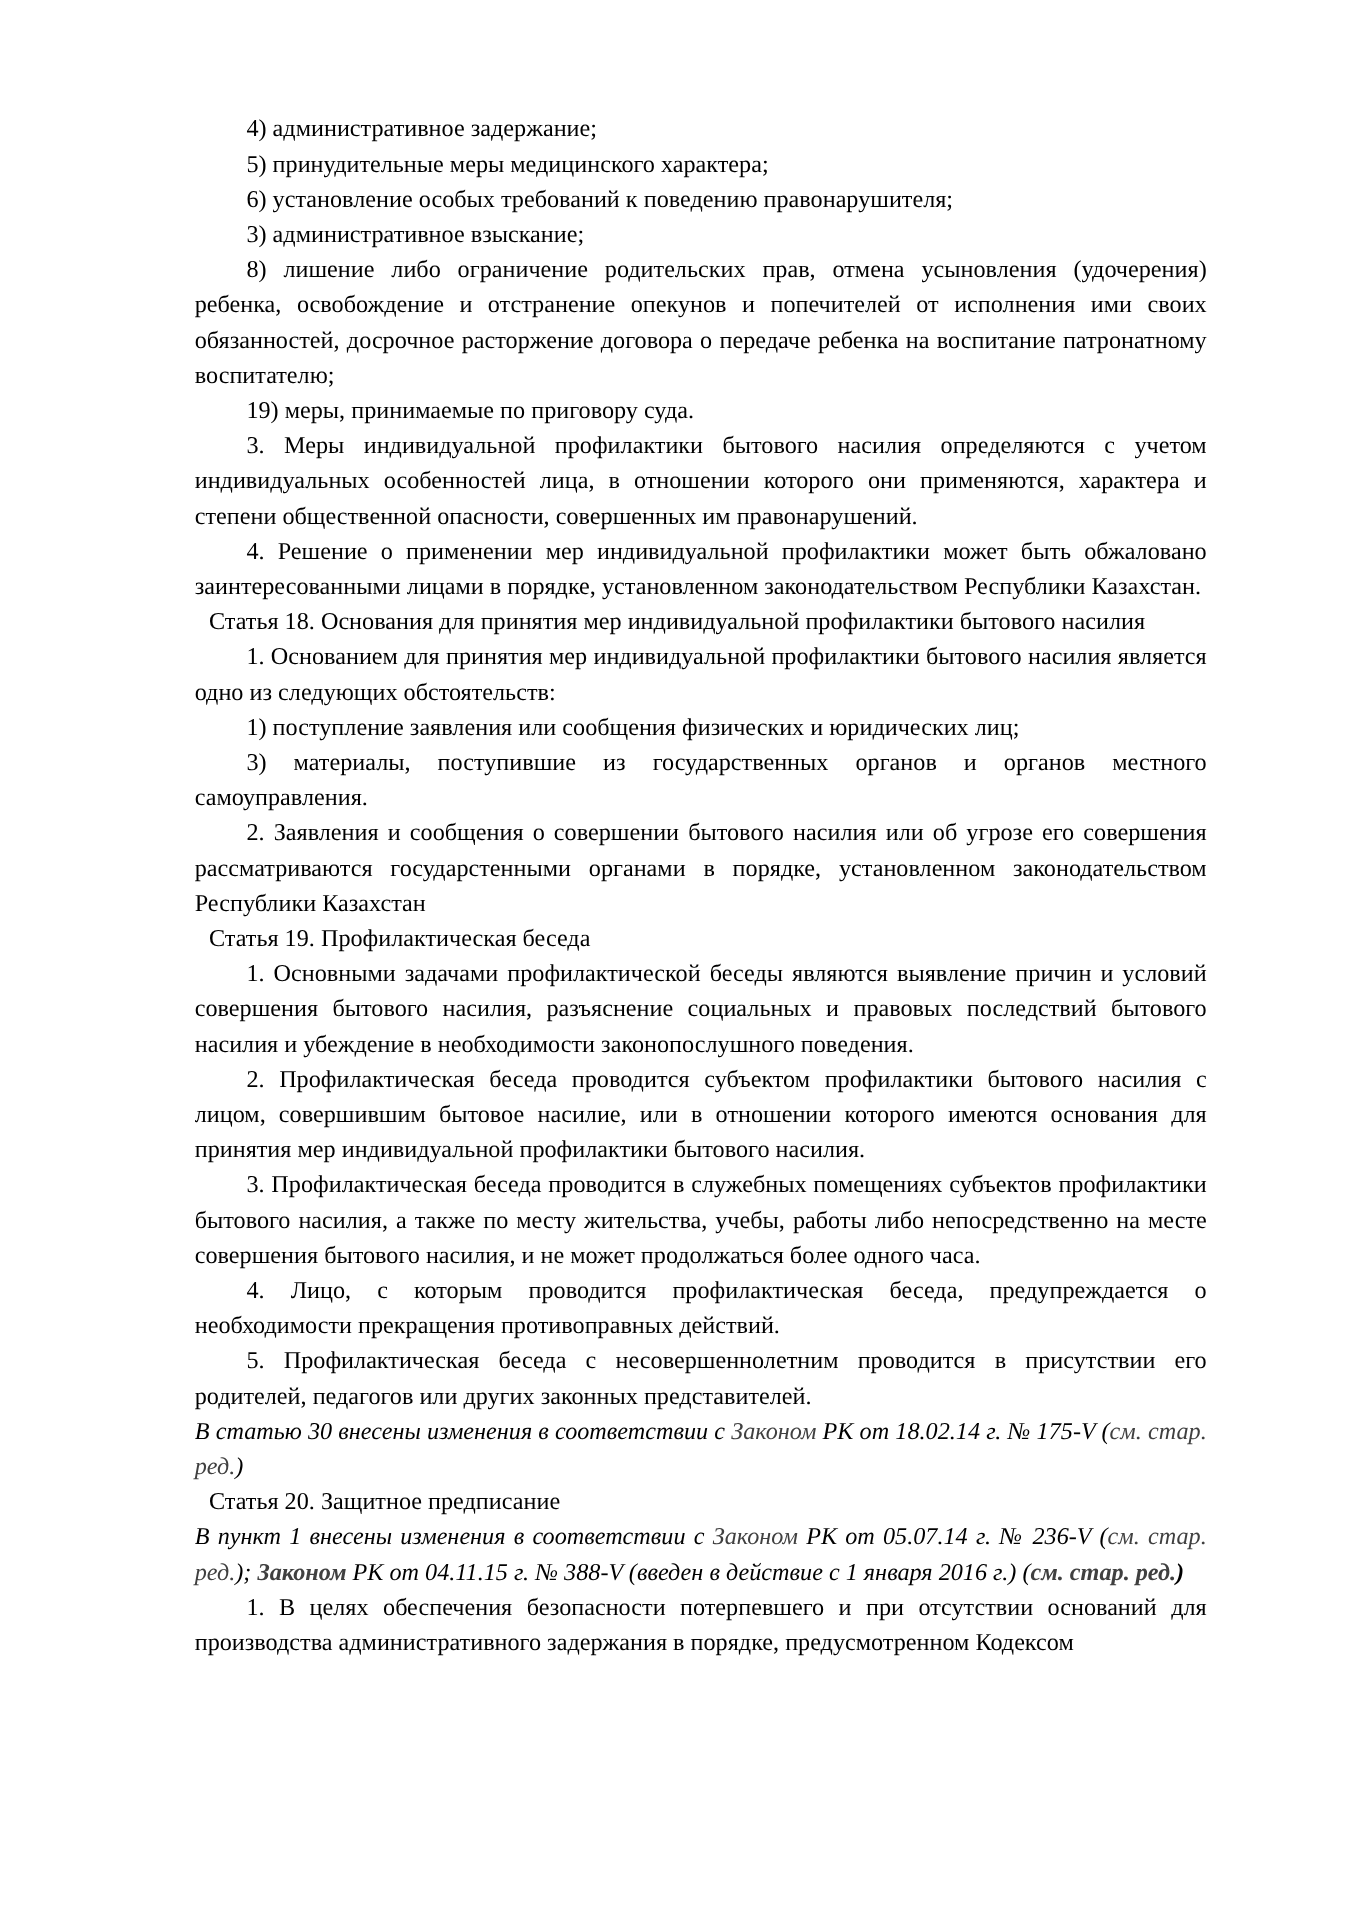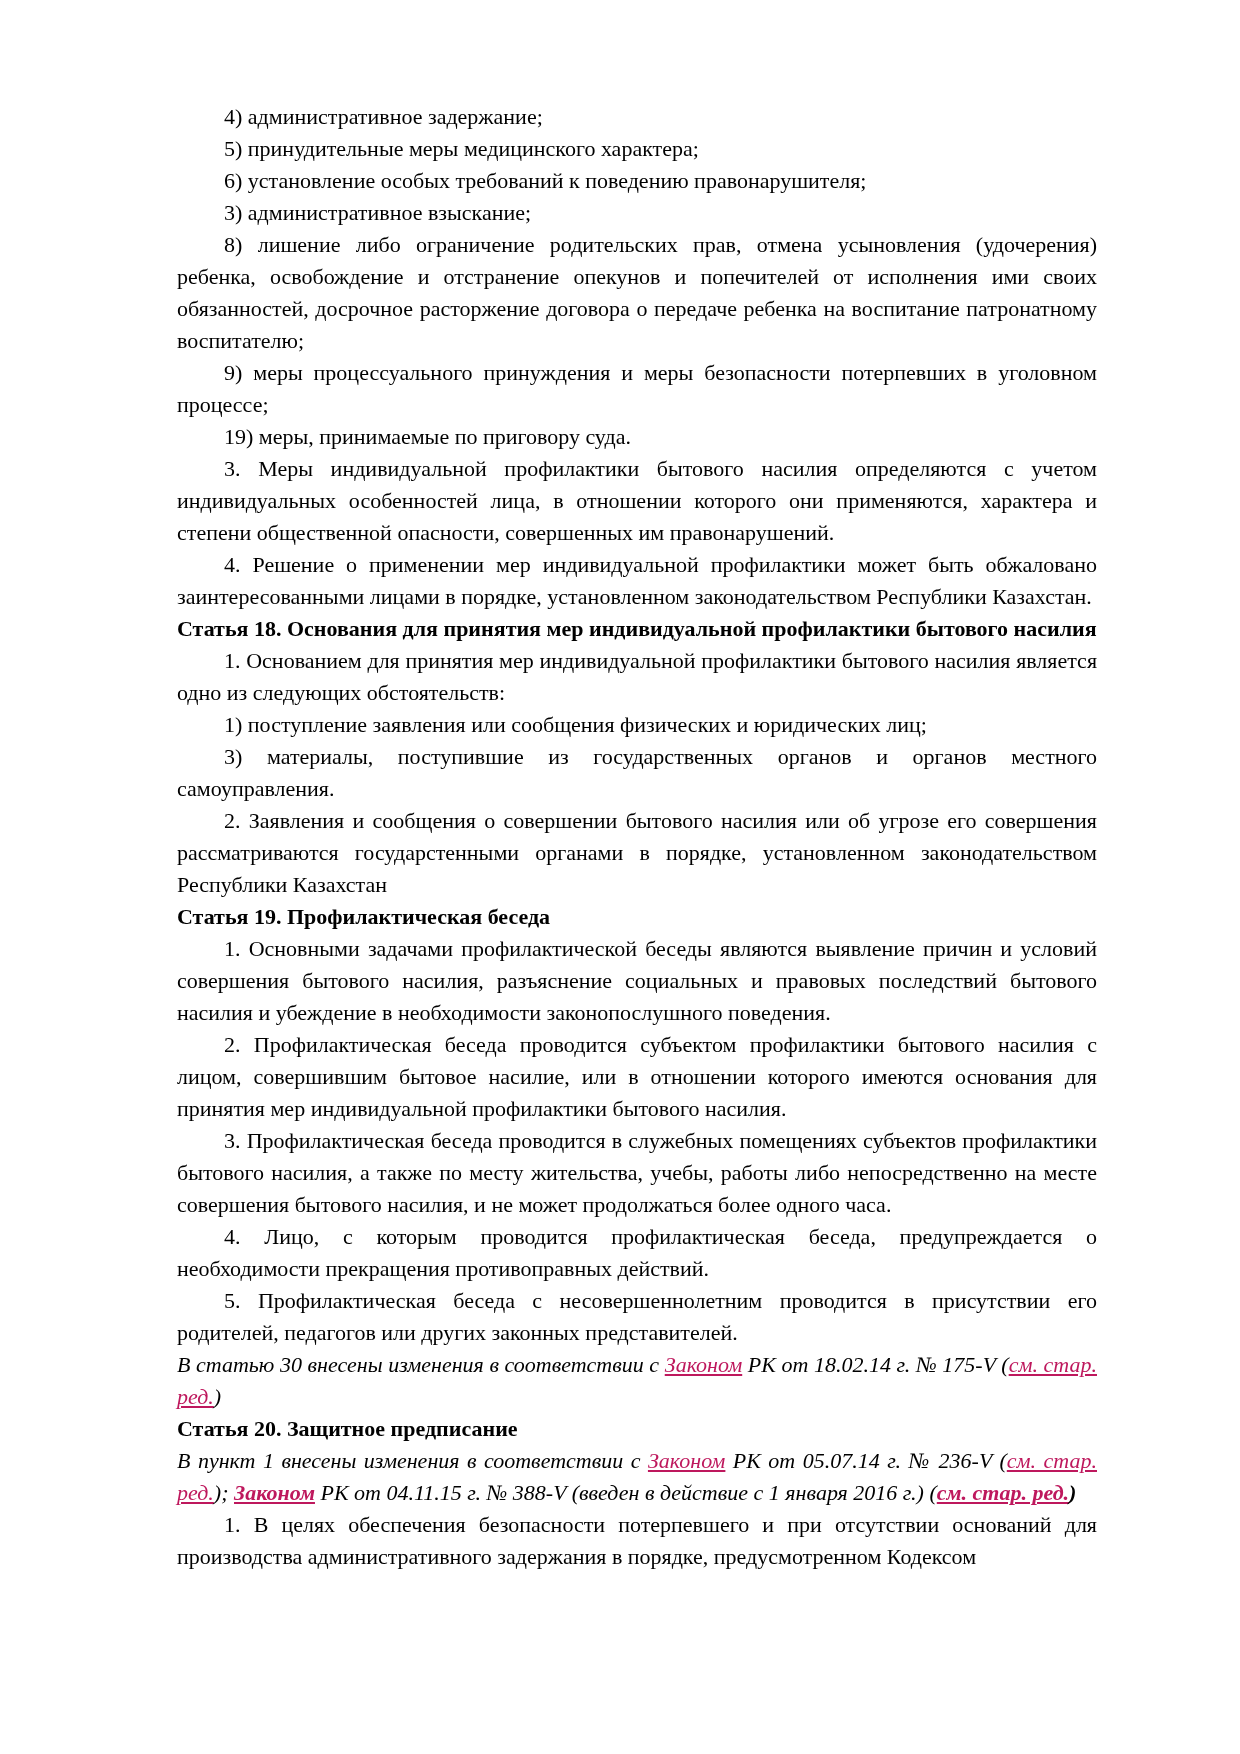--- a/index.html
+++ b/index.html
@@ -26,46 +26,45 @@
     margin: 0;
     padding: 0;
     font-size: 22px;
     line-height: 32px;
     text-align: justify;
   }
   p.body {
     text-indent: 47px;
   }
   p.heading {
-    font-weight: bold;
+    font-weight: normal;
     padding-left: 123px;
     text-indent: -123px;
+    margin-left: 13px;
   }
   p.note {
     font-style: italic;
     text-indent: 0;
   }
   .b { font-weight: bold; }
   .link {
-    text-decoration: underline;
-    color: #be185d;
+    color: #404040;
     cursor: pointer;
   }
 </style>
 </head>
 <body>
 
 <div class="page">
   <div class="content" id="doc-content">
       <p class="body"><span>4) административное задержание;</span></p>
       <p class="body"><span>5) принудительные меры медицинского характера;</span></p>
       <p class="body"><span>6) установление особых требований к поведению правонарушителя;</span></p>
       <p class="body"><span>3) административное взыскание;</span></p>
       <p class="body"><span>8) лишение либо ограничение родительских прав, отмена усыновления (удочерения) ребенка, освобождение и отстранение опекунов и попечителей от исполнения ими своих обязанностей, досрочное расторжение договора о передаче ребенка на воспитание патронатному воспитателю;</span></p>
-      <p class="body"><span>9) меры процессуального принуждения и меры безопасности потерпевших в уголовном процессе;</span></p>
       <p class="body"><span>19) меры, принимаемые по приговору суда.</span></p>
       <p class="body"><span>3. Меры индивидуальной профилактики бытового насилия определяются с учетом индивидуальных особенностей лица, в отношении которого они применяются, характера и степени общественной опасности, совершенных им правонарушений.</span></p>
       <p class="body"><span>4. Решение о применении мер индивидуальной профилактики может быть обжаловано заинтересованными лицами в порядке, установленном законодательством Республики Казахстан.</span></p>
       <p class="heading"><span>Статья 18. Основания для принятия мер индивидуальной профилактики бытового насилия</span></p>
       <p class="body"><span>1. Основанием для принятия мер индивидуальной профилактики бытового насилия является одно из следующих обстоятельств:</span></p>
       <p class="body"><span>1) поступление заявления или сообщения физических и юридических лиц;</span></p>
       <p class="body"><span>3) материалы, поступившие из государственных органов и органов местного самоуправления.</span></p>
       <p class="body"><span>2. Заявления и сообщения о совершении бытового насилия или об угрозе его совершения рассматриваются государстенными органами в порядке, установленном законодательством Республики Казахстан</span></p>
       <p class="heading"><span>Статья 19. Профилактическая беседа</span></p>
       <p class="body"><span>1. Основными задачами профилактической беседы являются выявление причин и условий совершения бытового насилия, разъяснение социальных и правовых последствий бытового насилия и убеждение в необходимости законопослушного поведения.</span></p>

